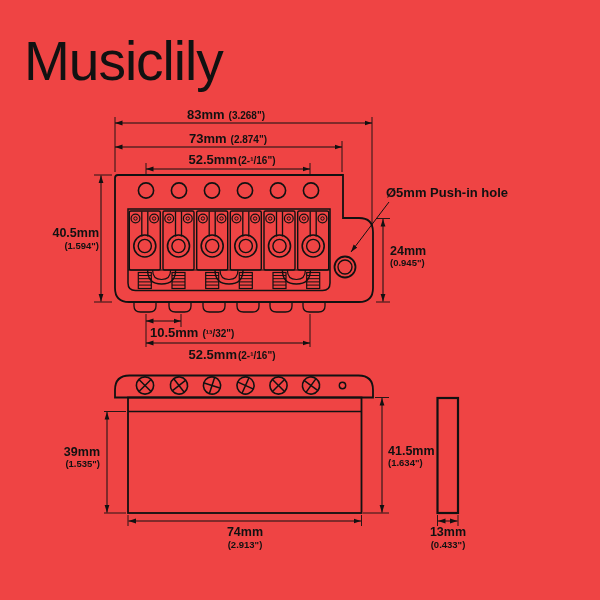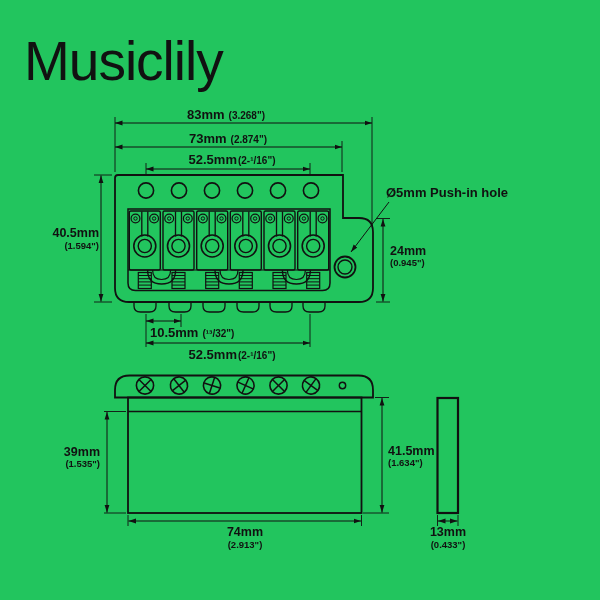--- a/index.html
+++ b/index.html
@@ -1,16 +1,16 @@
 <!DOCTYPE html>
 <html><head>
 <meta charset="utf-8">
 <style>
   html,body{margin:0;padding:0;background:#fff;}
-  .stage{position:relative;width:600px;height:600px;background:#22c55e;overflow:hidden;}
+  .stage{position:relative;width:600px;height:600px;background:#ef4444;overflow:hidden;}
   svg{display:block;}
   text{fill:#111;}
   .logo{font:400 55px "Liberation Sans", sans-serif;letter-spacing:-1px;}
   .dmm{font:700 13px "Liberation Sans", sans-serif;}
   .din{font:700 10px "Liberation Sans", sans-serif;}
   .dmm2{font:700 12.5px "Liberation Sans", sans-serif;}
   .din2{font:700 9.5px "Liberation Sans", sans-serif;}
   .note{font:700 13px "Liberation Sans", sans-serif;}
   .o10{fill:none;stroke:#111;stroke-width:1.0;}
   .o12{fill:none;stroke:#111;stroke-width:1.2;}

